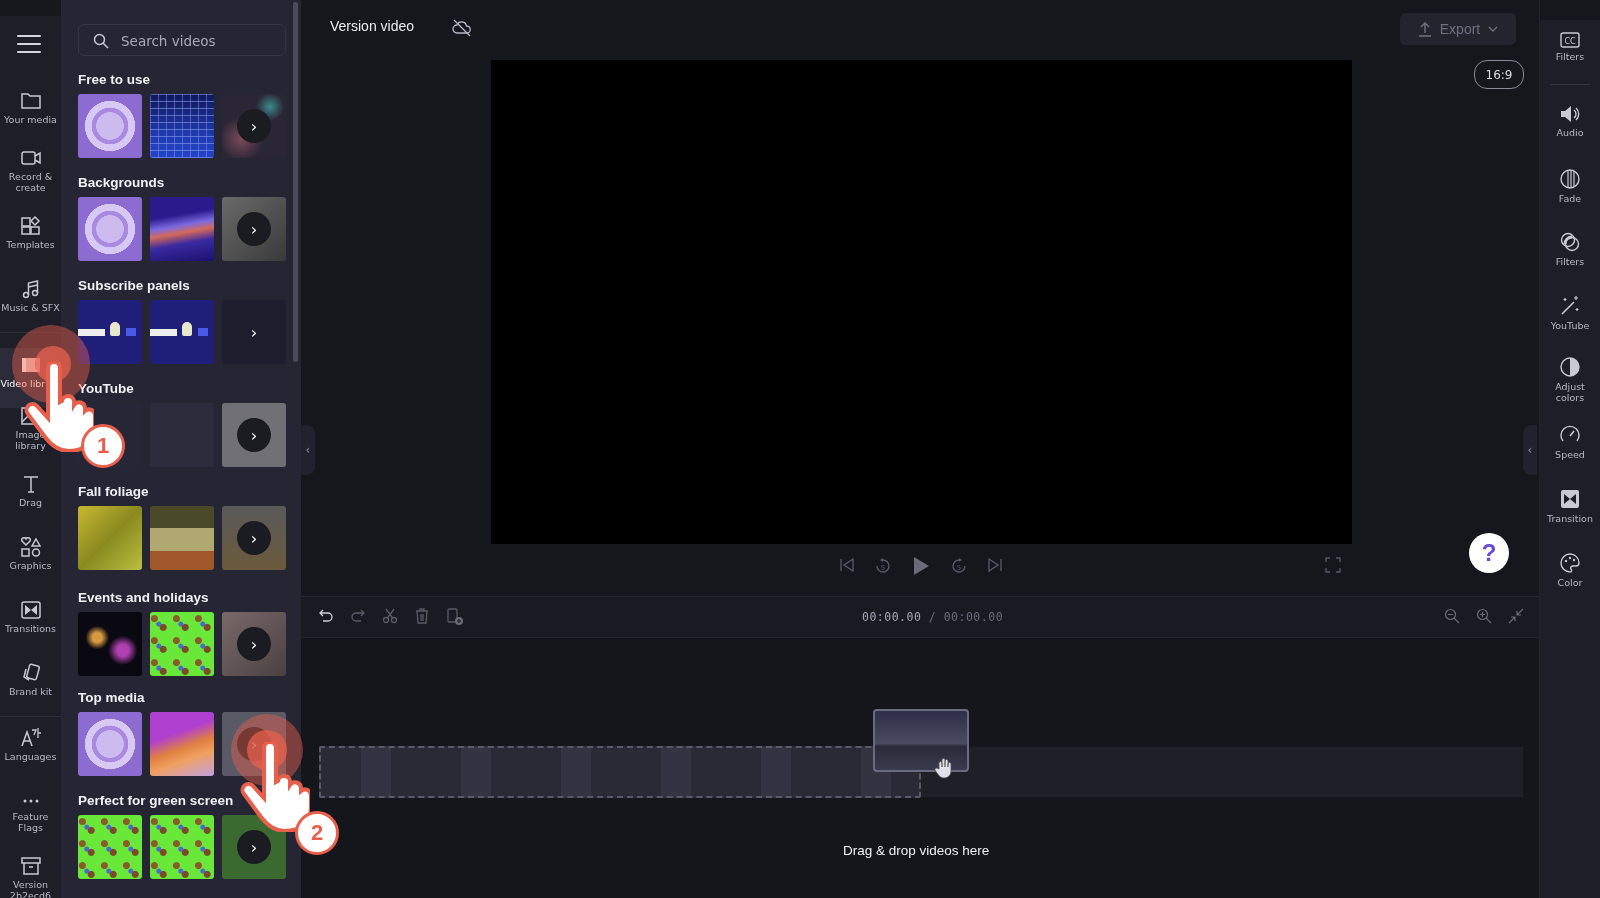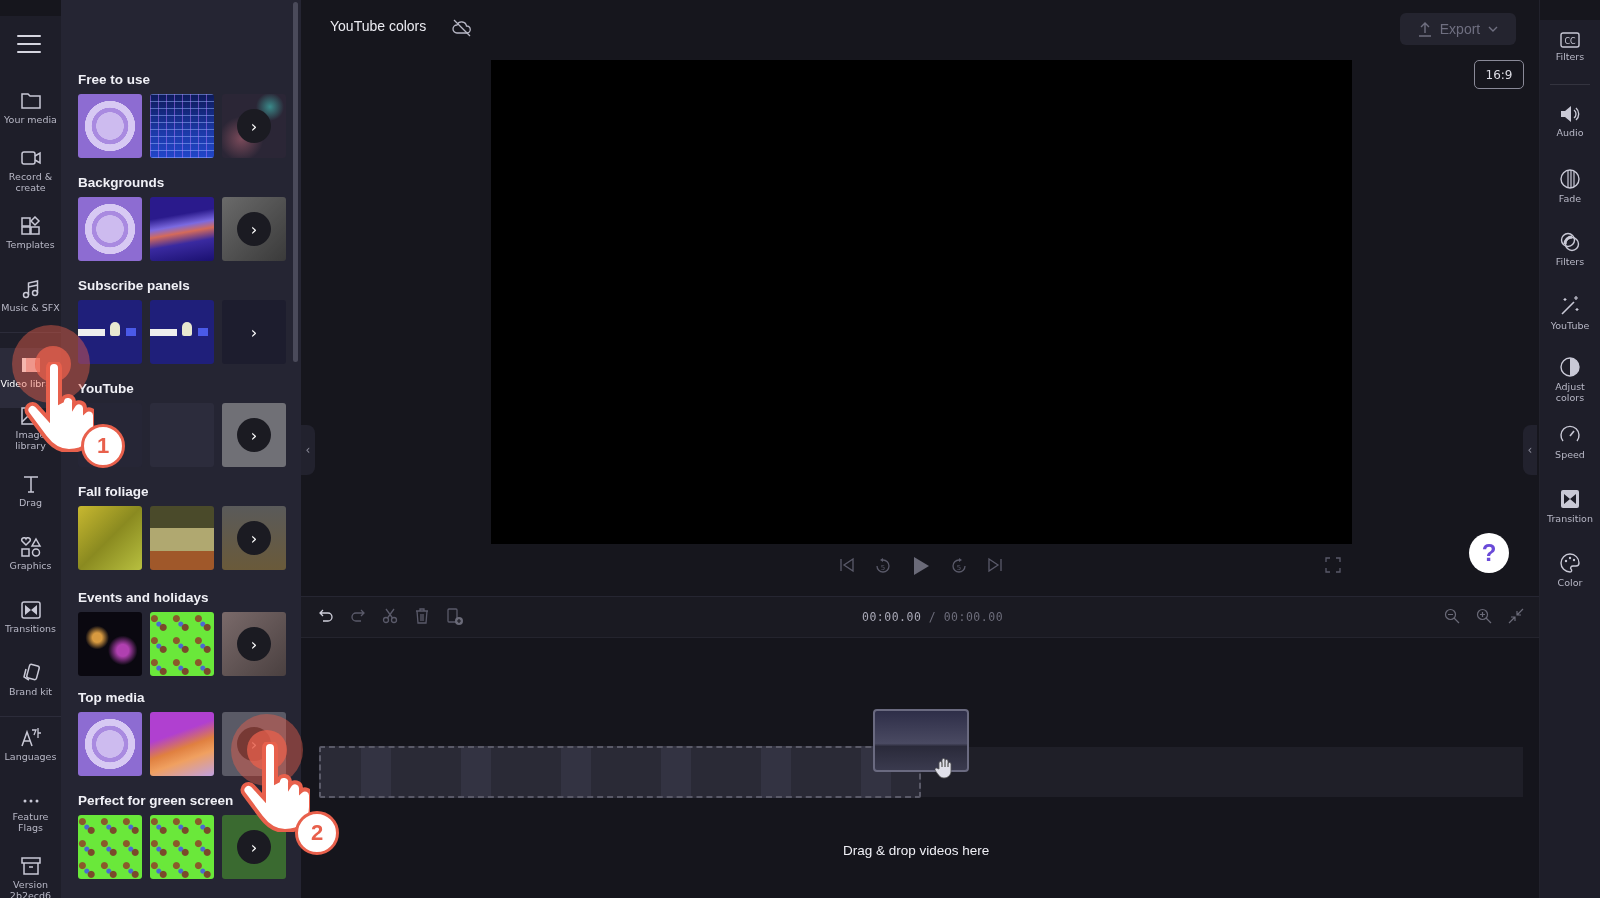--- a/index.html
+++ b/index.html
@@ -51,21 +51,21 @@
   .t-green::after { content:""; position:absolute; inset:0; background: radial-gradient(circle at 20% 30%, #8a5a2a 0 3px, transparent 4px), radial-gradient(circle at 60% 70%, #7a4a2a 0 3px, transparent 4px), radial-gradient(circle at 40% 55%, #4a6ad0 0 2px, transparent 3px); background-size: 22px 22px; }
   .t-ev3 { background: linear-gradient(135deg,#7a6a6a,#4a4040); }
   .t-top2 { background: linear-gradient(160deg,#b040d0 0 35%,#e08040 55%,#f0a060 70%,#c0a0e0); }
   .t-top3 { background:#5a5a66; }
   .t-gs3 { background:#3a6a30; }
 
   
   .title { position:absolute; left:330px; top:18px; font-size:14px; color:#ececf2; font-family:"Liberation Sans", sans-serif; }
   .cloud { position:absolute; left:452px; top:19px; }
   .export { position:absolute; left:1400px; top:13px; width:116px; height:32px; border-radius:6px; background:#24242f; color:#6f6f80; font-size:14px; display:flex; align-items:center; justify-content:center; gap:8px; font-family:"Liberation Sans", sans-serif; }
-  .ratio { position:absolute; left:1474px; top:60px; width:50px; height:29px; border:1px solid #8a8a98; border-radius:5px; color:#dcdce4; font-size:12px; display:flex; align-items:center; justify-content:center; }
+  .ratio { position:absolute; left:1474px; top:60px; width:50px; height:29px; border:1px solid #8a8a98; border-radius:13px; color:#dcdce4; font-size:12px; display:flex; align-items:center; justify-content:center; }
 
   
   .preview { position:absolute; left:491px; top:60px; width:861px; height:484px; background:#000; }
   .pb { position:absolute; top:557px; }
   .collapse-left { position:absolute; left:301px; top:425px; width:14px; height:50px; background:#22222e; border-radius:0 8px 8px 0; color:#8a8a98; font-size:12px; display:flex; align-items:center; justify-content:center; }
   .collapse-right { position:absolute; left:1523px; top:425px; width:14px; height:50px; background:#22222e; border-radius:8px 0 0 8px; color:#8a8a98; font-size:12px; display:flex; align-items:center; justify-content:center; }
   .help { position:absolute; left:1469px; top:533px; width:40px; height:40px; border-radius:50%; background:#fff; color:#6a4ad8; font-weight:bold; font-size:24px; display:flex; align-items:center; justify-content:center; font-family:"Liberation Sans", sans-serif; }
 
   
   .tl-divider { position:absolute; left:301px; top:596px; width:1238px; height:1px; background:#262632; }
@@ -203,20 +203,27 @@
       <svg width="22" height="20" viewBox="0 0 22 20">
           <rect x="2" y="2" width="18" height="5" fill="none" stroke="#c9c9d6" stroke-width="1.5"></rect>
           <path d="M4 7v11h14V7M9 11h4" fill="none" stroke="#c9c9d6" stroke-width="1.5"></path>
         </svg>
       <span style="white-space:pre">Version
 2b2ecd6</span>
     </div>
   </nav>
 
   <aside class="panel">
+    <div class="search">
+      <svg width="16" height="16" viewBox="0 0 16 16">
+          <circle cx="6.5" cy="6.5" r="5" fill="none" stroke="#c9c9d6" stroke-width="1.5"></circle>
+          <path d="M10 10l5 5" stroke="#c9c9d6" stroke-width="1.5"></path>
+        </svg>
+      <input type="text" placeholder="Search videos" style="">
+    </div>
 
     <div class="section" style="top:70px">
       <h3>Free to use</h3>
       <div class="thumbs">
         <div class="thumb t-purple"></div>
         <div class="thumb t-grid"></div>
         <div class="thumb t-bokeh">
             <div class="more">›</div>
           </div>
       </div>
@@ -302,21 +309,21 @@
         <div class="thumb t-green"></div>
         <div class="thumb t-green"></div>
         <div class="thumb t-gs3">
             <div class="more">›</div>
           </div>
       </div>
     </div>
   </aside>
   <div class="scrollbar"></div>
 
-  <div class="title">YouTube colors</div>
+  <div class="title">Version video</div>
   <svg class="cloud" width="20" height="18" viewBox="0 0 20 18">
       <path d="M5 14a4 4 0 010-8 5 5 0 019.5 1A3.5 3.5 0 0115 14z" fill="none" stroke="#b8b8c6" stroke-width="1.3"></path>
       <path d="M2 1l16 16" stroke="#b8b8c6" stroke-width="1.3"></path>
     </svg>
 
   <div class="export">
     <svg width="14" height="16" viewBox="0 0 14 16">
         <path d="M7 12V2M3 6l4-4 4 4M1 15h12" fill="none" stroke="#6f6f80" stroke-width="1.4"></path>
       </svg>
     <span>Export</span>

